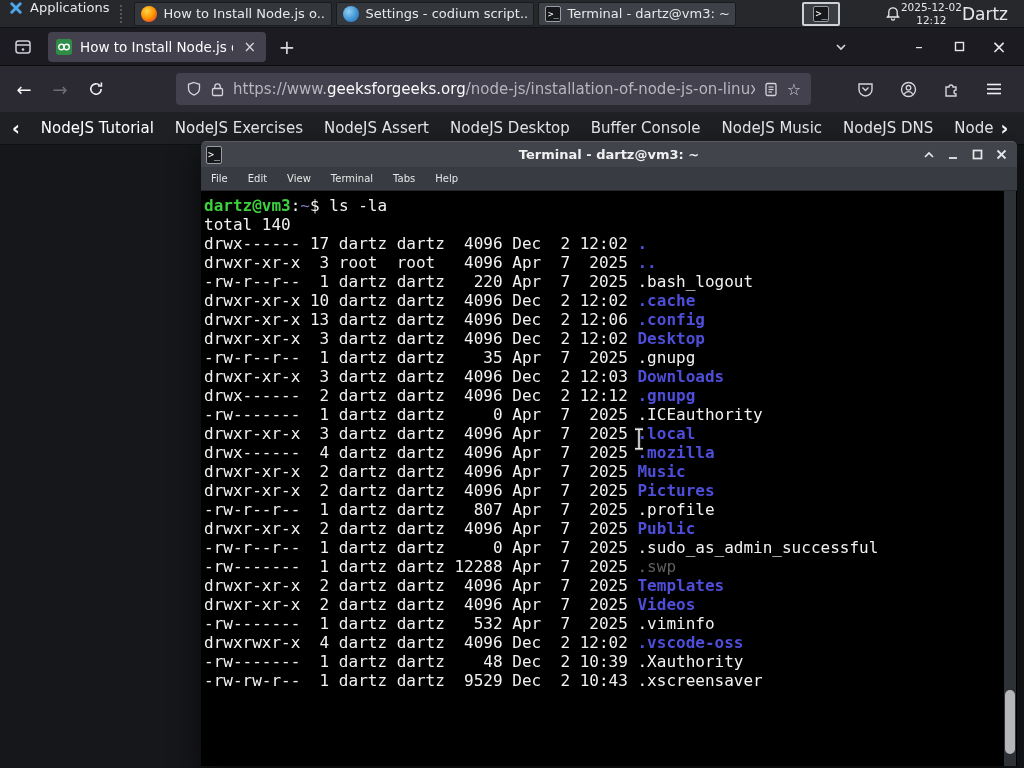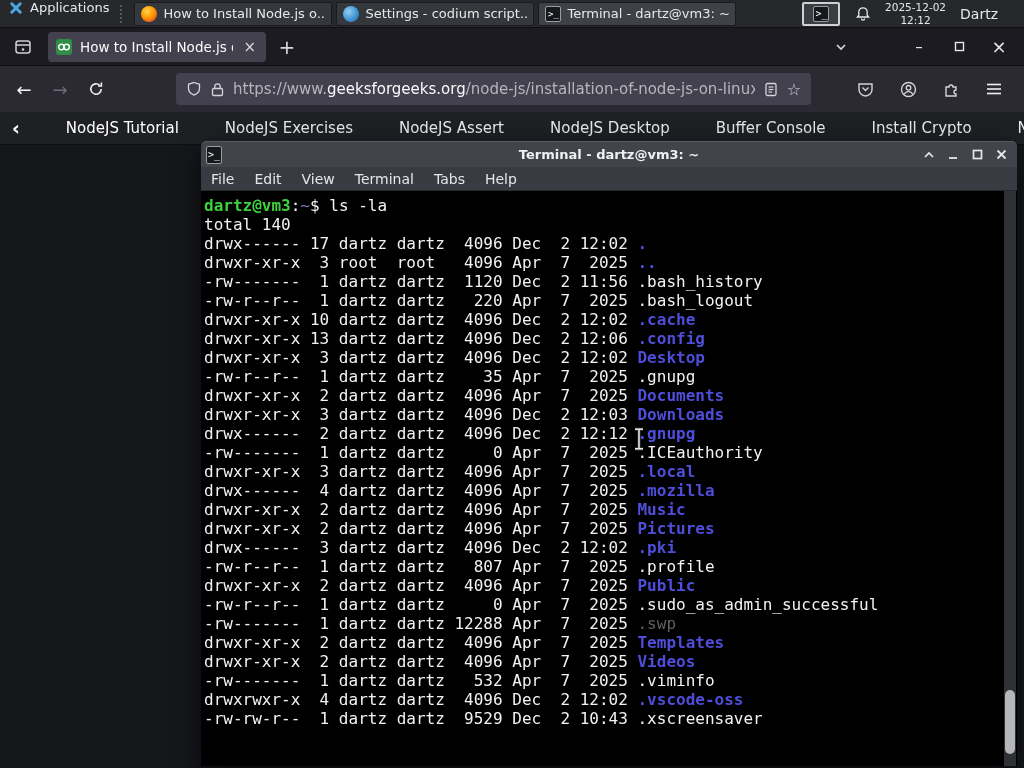--- a/index.html
+++ b/index.html
@@ -15,23 +15,23 @@
   .task-label{overflow:hidden;white-space:nowrap;font-size:13px;}
   .ic-ff{width:16px;height:16px;border-radius:50%;flex:0 0 16px;
     background:radial-gradient(circle at 38% 32%,#ffd54a 0%,#ff9500 48%,#e3482d 85%);}
   .ic-codium{width:16px;height:16px;border-radius:50%;flex:0 0 16px;
     background:radial-gradient(circle at 35% 35%,#8fd0f5 0%,#3b8fd0 60%,#2c6ea8 100%);}
   .ic-term{width:16px;height:16px;flex:0 0 16px;background:#17181b;border:1px solid #9a9da3;border-radius:2px;
     color:#fff;font-family:"DejaVu Sans Mono",monospace;font-size:9px;line-height:14px;text-align:center;box-sizing:border-box;}
   .pager{margin-left:64px;width:38px;height:24px;border:2px solid #cfd1d4;border-radius:2px;background:#3a3d42;
     display:flex;align-items:center;justify-content:center;box-sizing:border-box;}
   .pager .ic-term{width:18px;height:16px;font-size:10px;}
-  .tray{margin-left:auto;display:flex;align-items:center;gap:14px;padding-right:26px;}
+  .tray{margin-left:auto;display:flex;align-items:center;padding-right:16px;}
   .clock{font-size:10.5px;line-height:1.15;text-align:center;}
-  .user{font-size:14px;}
+  .user{font-size:17px;}
   
   .tabbar{position:absolute;left:0;top:28px;width:1024px;height:38px;background:#1c1b22;display:flex;align-items:center;
     color:#fbfbfe;border-bottom:1px solid #0c0c0d;box-sizing:border-box;z-index:3;}
   .ffview{width:30px;height:30px;margin-left:8px;border-radius:4px;display:flex;align-items:center;justify-content:center;}
   .tab{margin-left:10px;width:218px;height:30px;background:#42414d;border-radius:4px;display:flex;align-items:center;
     padding:0 8px;gap:8px;box-sizing:border-box;font-size:13.5px;}
   .tab-label{flex:1;overflow:hidden;white-space:nowrap;}
   .tab-close{font-size:15px;color:#d7d7db;padding:0 2px;}
   .newtab{width:30px;height:30px;margin-left:6px;font-size:20px;display:flex;align-items:center;justify-content:center;color:#d7d7db;}
   .tabbar-right{margin-left:auto;display:flex;align-items:center;gap:14px;padding-right:12px;}
@@ -45,33 +45,33 @@
   .urlbar{margin-left:60px;width:635px;height:32px;background:#42414d;border-radius:4px;display:flex;align-items:center;
     padding:0 10px;gap:9px;box-sizing:border-box;}
   .url-text{font-size:15px;white-space:nowrap;overflow:hidden;flex:1;color:#b6b6bf;}
   .url-text .domain{color:#fbfbfe;}
   .star{font-size:16px;color:#cfcfd8;}
   .toolbar-right{margin-left:auto;display:flex;align-items:center;gap:7px;padding-right:2px;}
   
   .sitebar{position:absolute;left:0;top:112px;width:1024px;height:33px;background:#1e2024;display:flex;align-items:center;
     color:#e8eaed;font-size:15px;padding:0 12px;gap:21px;box-sizing:border-box;z-index:2;border-bottom:1px solid #0f1012;}
   .nav-chev{font-size:19px;font-weight:bold;color:#ffffff;}
-  .nav-item{white-space:nowrap;margin-left:25px;}
+  .nav-item{white-space:nowrap;}
   .nav-item.first{color:#ffffff;}
   .page{position:absolute;left:0;top:145px;width:1024px;height:623px;background:#16171b;z-index:1;}
   
   .term-window{position:absolute;left:201px;top:141px;width:816px;height:625px;z-index:10;
     box-shadow:0 10px 30px rgba(0,0,0,.65);border-radius:5px 5px 0 0;background:#000;}
   .term-titlebar{height:26px;background:#41444a;border-radius:5px 5px 0 0;display:flex;align-items:center;
     border-top:1px solid rgba(255,255,255,.12);box-sizing:border-box;position:relative;}
   .term-titlebar .ic-term{margin-left:5px;width:18px;height:18px;font-size:10px;line-height:16px;}
   .term-title{position:absolute;left:0;right:0;text-align:center;color:#f0f0f2;font-weight:bold;font-size:13px;}
   .tb-btns{margin-left:auto;display:flex;align-items:center;gap:4px;padding-right:6px;position:relative;z-index:2;}
   .tb-btn{width:20px;height:18px;display:flex;align-items:center;justify-content:center;}
-  .term-menubar{height:24px;background:#383b41;display:flex;align-items:center;color:#e6e6e8;font-size:14px;
+  .term-menubar{height:24px;background:#383b41;display:flex;align-items:center;color:#e6e6e8;font-size:10px;
     border-bottom:1px solid #26282c;box-sizing:border-box;}
   .menu-item{padding:0 10px;}
   .term-body{position:relative;height:575px;background:#000;overflow:hidden;
     font-family:"DejaVu Sans Mono",monospace;font-size:16px;line-height:19px;color:#f2f2f2;
     padding:5px 0 0 3px;box-sizing:border-box;}
   .tline{height:19px;white-space:pre;}
   .c-green{color:#3ed13e;font-weight:bold;}
   .c-cwd{color:#7d7dc8;}
   .n-dir{color:#4e4edb;font-weight:bold;}
   .n-dim{color:#606060;}
@@ -221,21 +221,21 @@
 </div>
 
 <div class="page"></div>
 <div class="sitebar">
   <span class="nav-chev">‹</span>
   <span class="nav-item first">NodeJS Tutorial</span>
   <span class="nav-item">NodeJS Exercises</span>
   <span class="nav-item">NodeJS Assert</span>
   <span class="nav-item">NodeJS Desktop</span>
   <span class="nav-item">Buffer Console</span>
-  <span class="nav-item">Install Crypto</span>
+  <span class="nav-item">NodeJS Music</span>
   <span class="nav-item">NodeJS DNS</span>
   <span class="nav-item" style="margin-right:-14px;">Node</span>
   <span class="nav-chev">›</span>
 
 </div>
 
 <div class="term-window">
   <div class="term-titlebar">
     <span class="ic-term">&gt;_</span>
     <span class="term-title">Terminal - dartz@vm3: ~</span>
@@ -270,43 +270,41 @@
     <span class="menu-item">Terminal</span>
     <span class="menu-item">Tabs</span>
     <span class="menu-item">Help</span>
   </div>
   <div class="term-body">
     <div class="tline"><span class="c-green">dartz@vm3</span><span>:</span><span class="c-cwd">~</span><span>$ </span><span>ls -la</span></div>
     <div class="tline">total 140</div>
     <div>
         <div class="tline"><span>drwx------ 17 dartz dartz  4096 Dec  2 12:02 </span><span class="n-dir">.</span></div>
         <div class="tline"><span>drwxr-xr-x  3 root  root   4096 Apr  7  2025 </span><span class="n-dir">..</span></div>
-        <div class="tline"><span>-rw-------  1 dartz dartz  1120 Dec  2 11:56 </span><span class="n-file">.bash_history</span></div>
         <div class="tline"><span>-rw-r--r--  1 dartz dartz   220 Apr  7  2025 </span><span class="n-file">.bash_logout</span></div>
         <div class="tline"><span>drwxr-xr-x 10 dartz dartz  4096 Dec  2 12:02 </span><span class="n-dir">.cache</span></div>
         <div class="tline"><span>drwxr-xr-x 13 dartz dartz  4096 Dec  2 12:06 </span><span class="n-dir">.config</span></div>
         <div class="tline"><span>drwxr-xr-x  3 dartz dartz  4096 Dec  2 12:02 </span><span class="n-dir">Desktop</span></div>
         <div class="tline"><span>-rw-r--r--  1 dartz dartz    35 Apr  7  2025 </span><span class="n-file">.gnupg</span></div>
-        <div class="tline"><span>drwxr-xr-x  2 dartz dartz  4096 Apr  7  2025 </span><span class="n-dir">Documents</span></div>
         <div class="tline"><span>drwxr-xr-x  3 dartz dartz  4096 Dec  2 12:03 </span><span class="n-dir">Downloads</span></div>
         <div class="tline"><span>drwx------  2 dartz dartz  4096 Dec  2 12:12 </span><span class="n-dir">.gnupg</span></div>
         <div class="tline"><span>-rw-------  1 dartz dartz     0 Apr  7  2025 </span><span class="n-file">.ICEauthority</span></div>
         <div class="tline"><span>drwxr-xr-x  3 dartz dartz  4096 Apr  7  2025 </span><span class="n-dir">.local</span></div>
         <div class="tline"><span>drwx------  4 dartz dartz  4096 Apr  7  2025 </span><span class="n-dir">.mozilla</span></div>
         <div class="tline"><span>drwxr-xr-x  2 dartz dartz  4096 Apr  7  2025 </span><span class="n-dir">Music</span></div>
         <div class="tline"><span>drwxr-xr-x  2 dartz dartz  4096 Apr  7  2025 </span><span class="n-dir">Pictures</span></div>
-        <div class="tline"><span>drwx------  3 dartz dartz  4096 Dec  2 12:02 </span><span class="n-dir">.pki</span></div>
         <div class="tline"><span>-rw-r--r--  1 dartz dartz   807 Apr  7  2025 </span><span class="n-file">.profile</span></div>
         <div class="tline"><span>drwxr-xr-x  2 dartz dartz  4096 Apr  7  2025 </span><span class="n-dir">Public</span></div>
         <div class="tline"><span>-rw-r--r--  1 dartz dartz     0 Apr  7  2025 </span><span class="n-file">.sudo_as_admin_successful</span></div>
         <div class="tline"><span>-rw-------  1 dartz dartz 12288 Apr  7  2025 </span><span class="n-dim">.swp</span></div>
         <div class="tline"><span>drwxr-xr-x  2 dartz dartz  4096 Apr  7  2025 </span><span class="n-dir">Templates</span></div>
         <div class="tline"><span>drwxr-xr-x  2 dartz dartz  4096 Apr  7  2025 </span><span class="n-dir">Videos</span></div>
         <div class="tline"><span>-rw-------  1 dartz dartz   532 Apr  7  2025 </span><span class="n-file">.viminfo</span></div>
         <div class="tline"><span>drwxrwxr-x  4 dartz dartz  4096 Dec  2 12:02 </span><span class="n-dir">.vscode-oss</span></div>
+        <div class="tline"><span>-rw-------  1 dartz dartz    48 Dec  2 10:39 </span><span class="n-file">.Xauthority</span></div>
         <div class="tline"><span>-rw-rw-r--  1 dartz dartz  9529 Dec  2 10:43 </span><span class="n-file">.xscreensaver</span></div>
       </div>
     <div class="scroll-track">
       <div class="scroll-thumb"></div>
     </div>
   </div>
 </div>
 
 <svg class="ibeam" width="14" height="24" viewBox="0 0 14 24">
   <g stroke="#2a2a2a" stroke-width="3.6" fill="none">

